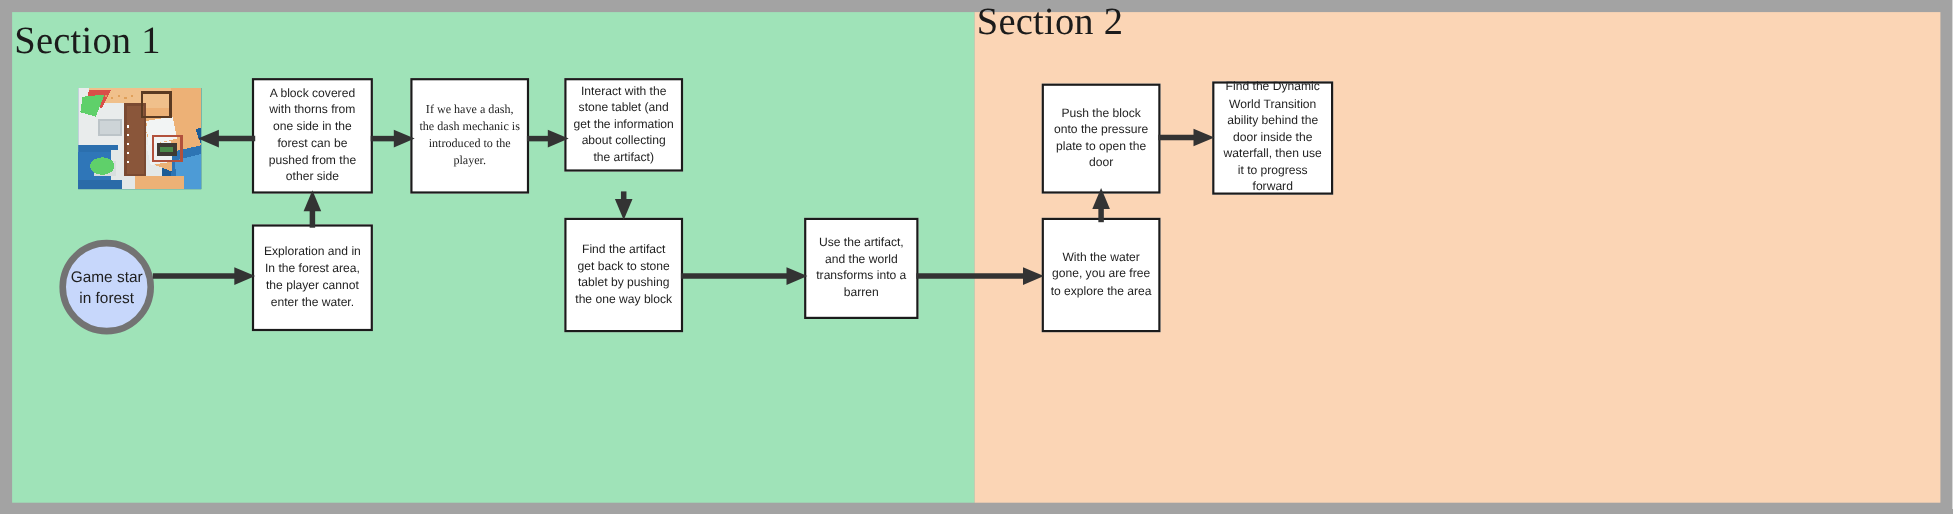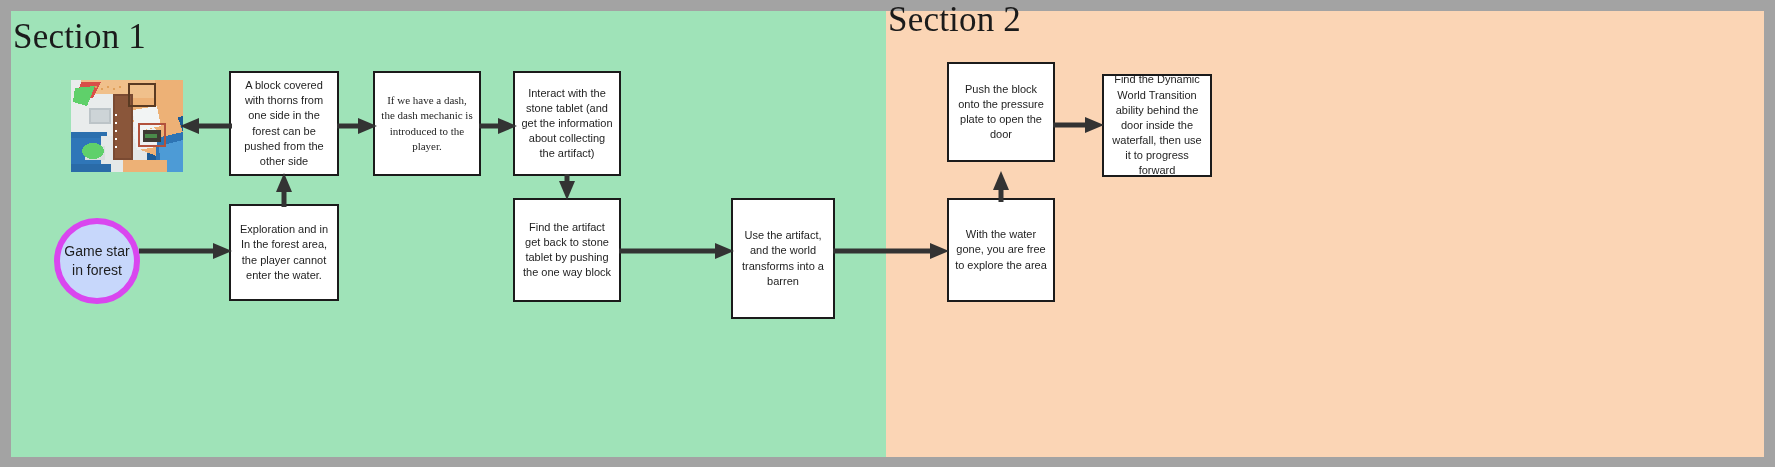--- a/index.html
+++ b/index.html
@@ -61,21 +61,21 @@
   .node-box span {
     display: block;
     width: 100%;
   }
 
   .start-node {
     position: absolute;
     box-sizing: border-box;
     border-radius: 50%;
     background: #c7d7fb;
-    border: 6px solid #d946ef;
+    border: 6px solid #737373;
     display: flex;
     align-items: center;
     justify-content: center;
     text-align: center;
     font-size: 14px;
     line-height: 1.35;
     color: #1e1e1e;
   }
 
   .thumb {
@@ -150,46 +150,46 @@
   </div>
 
   <div class="node-box" style="left:229px; top:71px; width:110px; height:105px;">
     <span>A block covered with thorns from one side in the forest can be pushed from the other side</span>
   </div>
 
   <div class="node-box" style="left:373px; top:71px; width:108px; height:105px;font-family:Liberation Serif, serif;">
     <span>If we have a dash, the dash mechanic is introduced to the player.</span>
   </div>
 
-  <div class="node-box" style="left:513px; top:71px; width:108px; height:105px;">
+  <div class="node-box" style="left:513px; top:71px; width:108px; height:85px;">
     <span>Interact with the stone tablet (and get the information about collecting the artifact)</span>
   </div>
 
   <div class="start-node" style="left:54px; top:218px; width:86px; height:86px;">
     <span><span>Game star</span><br><span>in forest</span></span>
   </div>
 
   <div class="node-box" style="left:229px; top:204px; width:110px; height:97px;">
     <span>Exploration and in In the forest area, the player cannot enter the water.</span>
   </div>
 
   <div class="node-box" style="left:513px; top:198px; width:108px; height:104px;">
     <span style="white-space:pre-line;">Find the artifact
 get back to stone tablet by pushing the one way block</span>
   </div>
 
-  <div class="node-box" style="left:731px; top:198px; width:104px; height:121px;">
+  <div class="node-box" style="left:731px; top:198px; width:104px; height:92px;">
     <span>Use the artifact, and the world transforms into a barren</span>
   </div>
 
   <div class="node-box" style="left:947px; top:198px; width:108px; height:104px;">
     <span>With the water gone, you are free to explore the area</span>
   </div>
 
-  <div class="node-box" style="left:947px; top:62px; width:108px; height:100px;justify-content:center;">
+  <div class="node-box" style="left:947px; top:76px; width:108px; height:100px;justify-content:center;">
     <span>Push the block onto the pressure plate to open the door</span>
   </div>
 
   <div class="node-box" style="left:1102px; top:74px; width:110px; height:103px;">
     <span>Find the Dynamic World Transition ability behind the door inside the waterfall, then use it to progress forward</span>
   </div>
 
   <div class="arrow" style="left:180px; top:117px;">
     <svg width="52" height="18" viewBox="0 0 52 18">
       <line x1="52" y1="9" x2="17" y2="9" stroke="#333333" stroke-width="5"></line>

